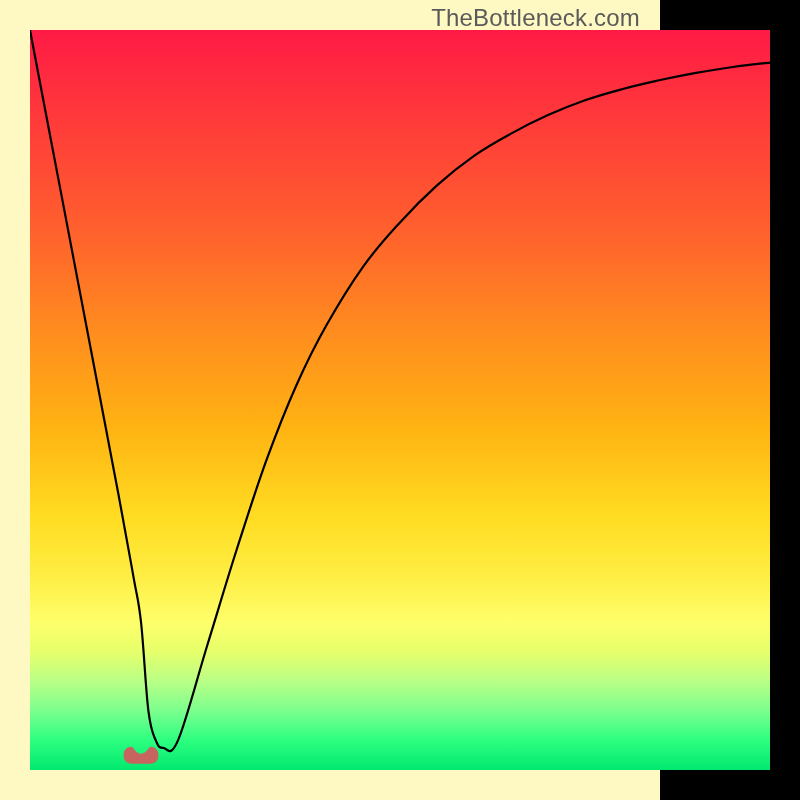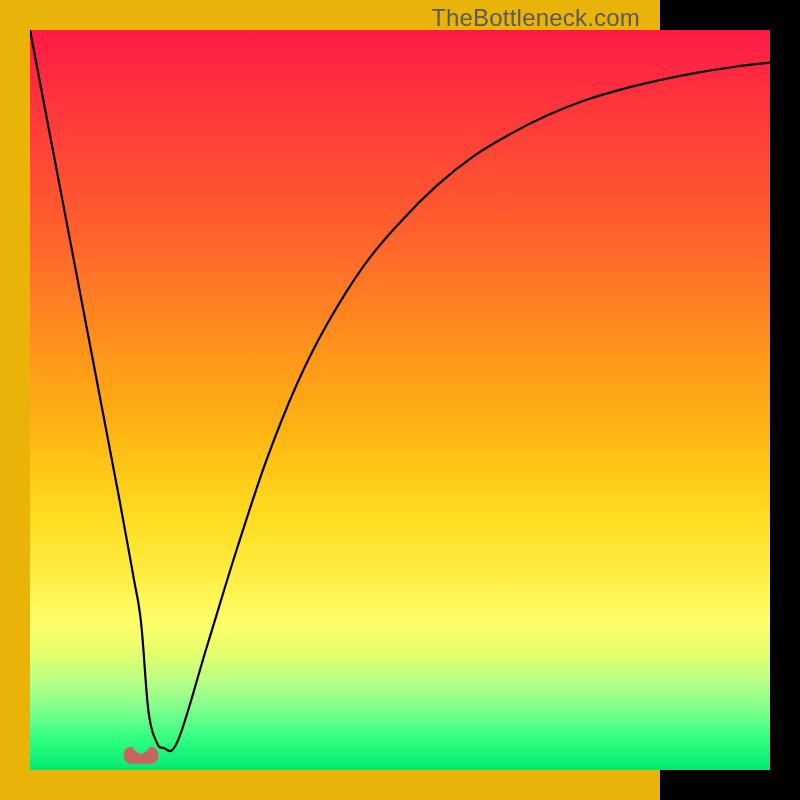--- a/index.html
+++ b/index.html
@@ -8,21 +8,21 @@
     width: 800px;
     height: 800px;
     overflow: hidden;
     background: #000;
     font-family: Arial, Helvetica, sans-serif;
   }
   .frame {
     position: relative;
     width: 660px;
     height: 800px;
-    background: #eab308;
+    background: #fef9c3;
   }
   .plot-area {
     position: absolute;
     left: 30px;
     top: 30px;
     width: 740px;
     height: 740px;
     
     background: linear-gradient(to bottom,
       #ff1a45 0%,

